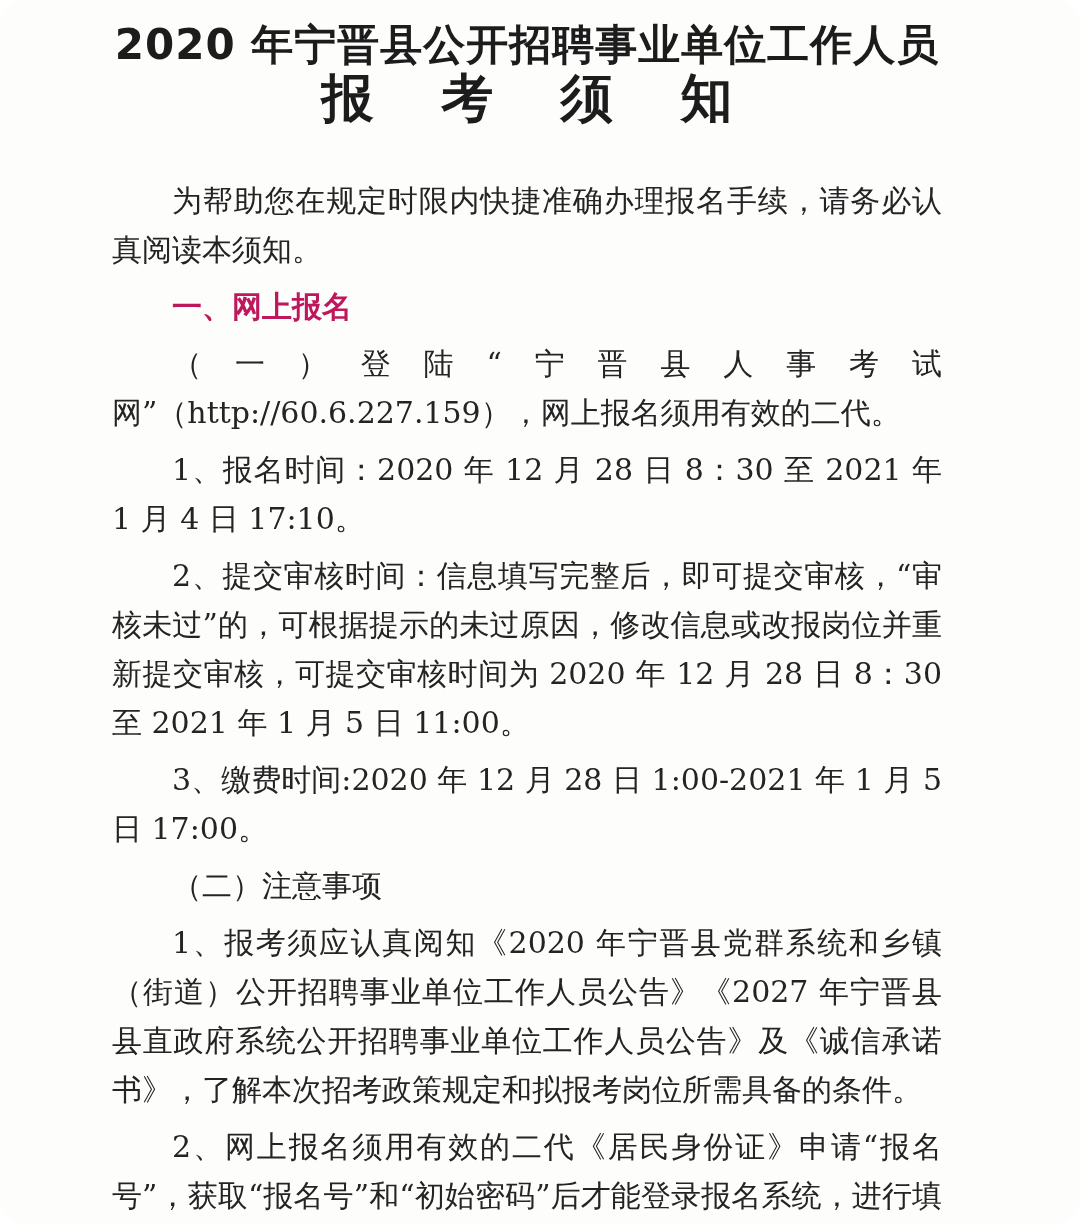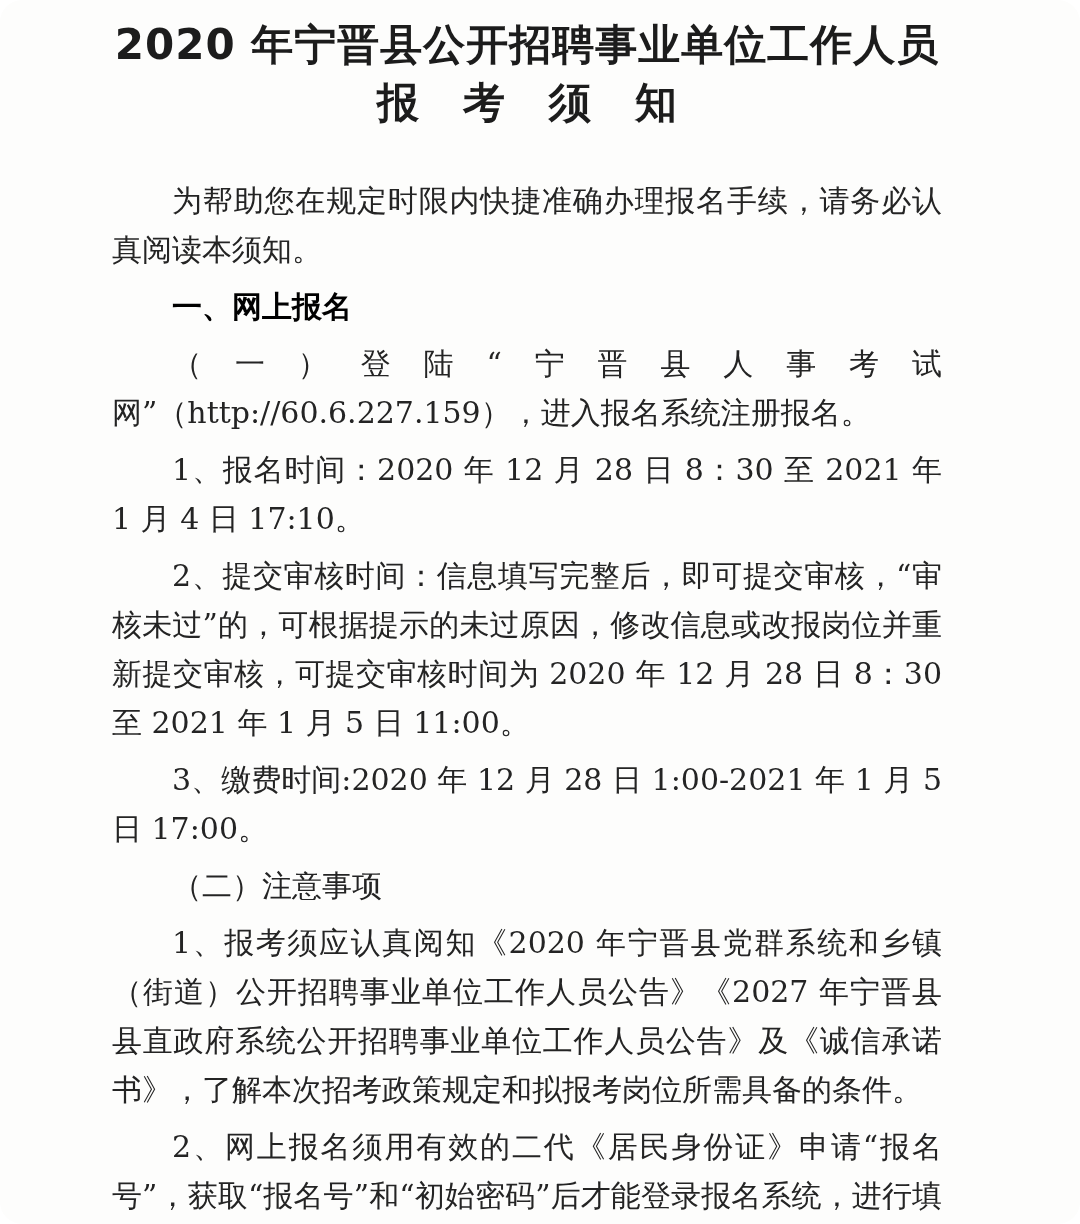--- a/index.html
+++ b/index.html
@@ -25,57 +25,58 @@
     font-weight: bold;
     color: #1c1c1c;
   }
   .title-line1 {
     font-size: 42px;
     line-height: 58px;
     letter-spacing: 1px;
     white-space: nowrap;
   }
   .title-line2 {
-    font-size: 42px;
+    font-size: 52px;
     line-height: 58px;
     letter-spacing: 0.35em;
     text-indent: 0.35em; 
+    font-family: Liberation Mono, monospace;
   }
   .content {
     margin-top: 44px;
     font-size: 30px;
     line-height: 49px;
     text-align: justify;
     color: #242424;
   }
   .content p {
     margin: 8px;
     text-indent: 2em;
   }
   .content p.heading {
     font-family: "DejaVu Sans", "Liberation Sans", sans-serif;
     font-weight: bold;
     text-align: left;
-    color: #000000;
+    color: #be185d;
   }
 </style>
 </head>
 <body>
 
 <div class="page">
 
   <div class="title-block">
     <div class="title-line1">2020 年宁晋县公开招聘事业单位工作人员</div>
     <div class="title-line2">报 考 须 知</div>
   </div>
 
   <div class="content">
     <p class="body">为帮助您在规定时限内快捷准确办理报名手续，请务必认真阅读本须知。</p>
     <p class="heading">一、网上报名</p>
-    <p class="body">（一）登陆“宁晋县人事考试网”（http://60.6.227.159），进入报名系统注册报名。</p>
+    <p class="body">（一）登陆“宁晋县人事考试网”（http://60.6.227.159），网上报名须用有效的二代。</p>
     <p class="body">1、报名时间：2020 年 12 月 28 日 8：30 至 2021 年 1 月 4 日 17:10。</p>
     <p class="body">2、提交审核时间：信息填写完整后，即可提交审核，“审核未过”的，可根据提示的未过原因，修改信息或改报岗位并重新提交审核，可提交审核时间为 2020 年 12 月 28 日 8：30 至 2021 年 1 月 5 日 11:00。</p>
     <p class="body">3、缴费时间:2020 年 12 月 28 日 1:00-2021 年 1 月 5 日 17:00。</p>
     <p class="body">（二）注意事项</p>
     <p class="body">1、报考须应认真阅知《2020 年宁晋县党群系统和乡镇（街道）公开招聘事业单位工作人员公告》《2027 年宁晋县县直政府系统公开招聘事业单位工作人员公告》及《诚信承诺书》，了解本次招考政策规定和拟报考岗位所需具备的条件。</p>
     <p class="body">2、网上报名须用有效的二代《居民身份证》申请“报名号”，获取“报名号”和“初始密码”后才能登录报名系统，进行填表和提交审核，报名号是登录报名系统的唯一标识，密码可修改，均务必牢记并保管好。</p>
   </div>
 
 </div>
 

